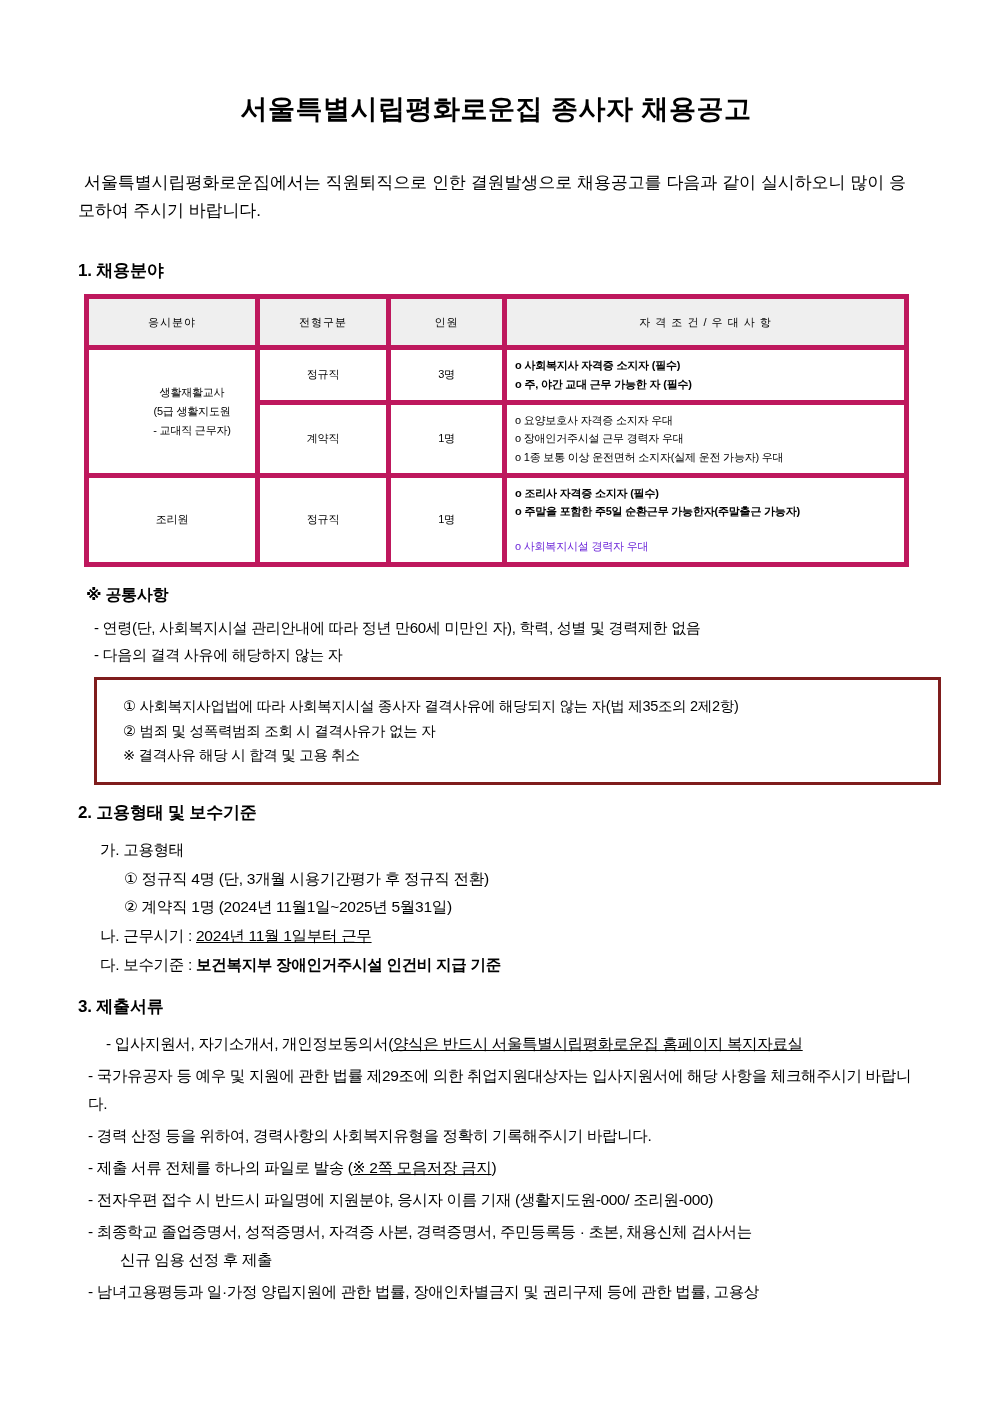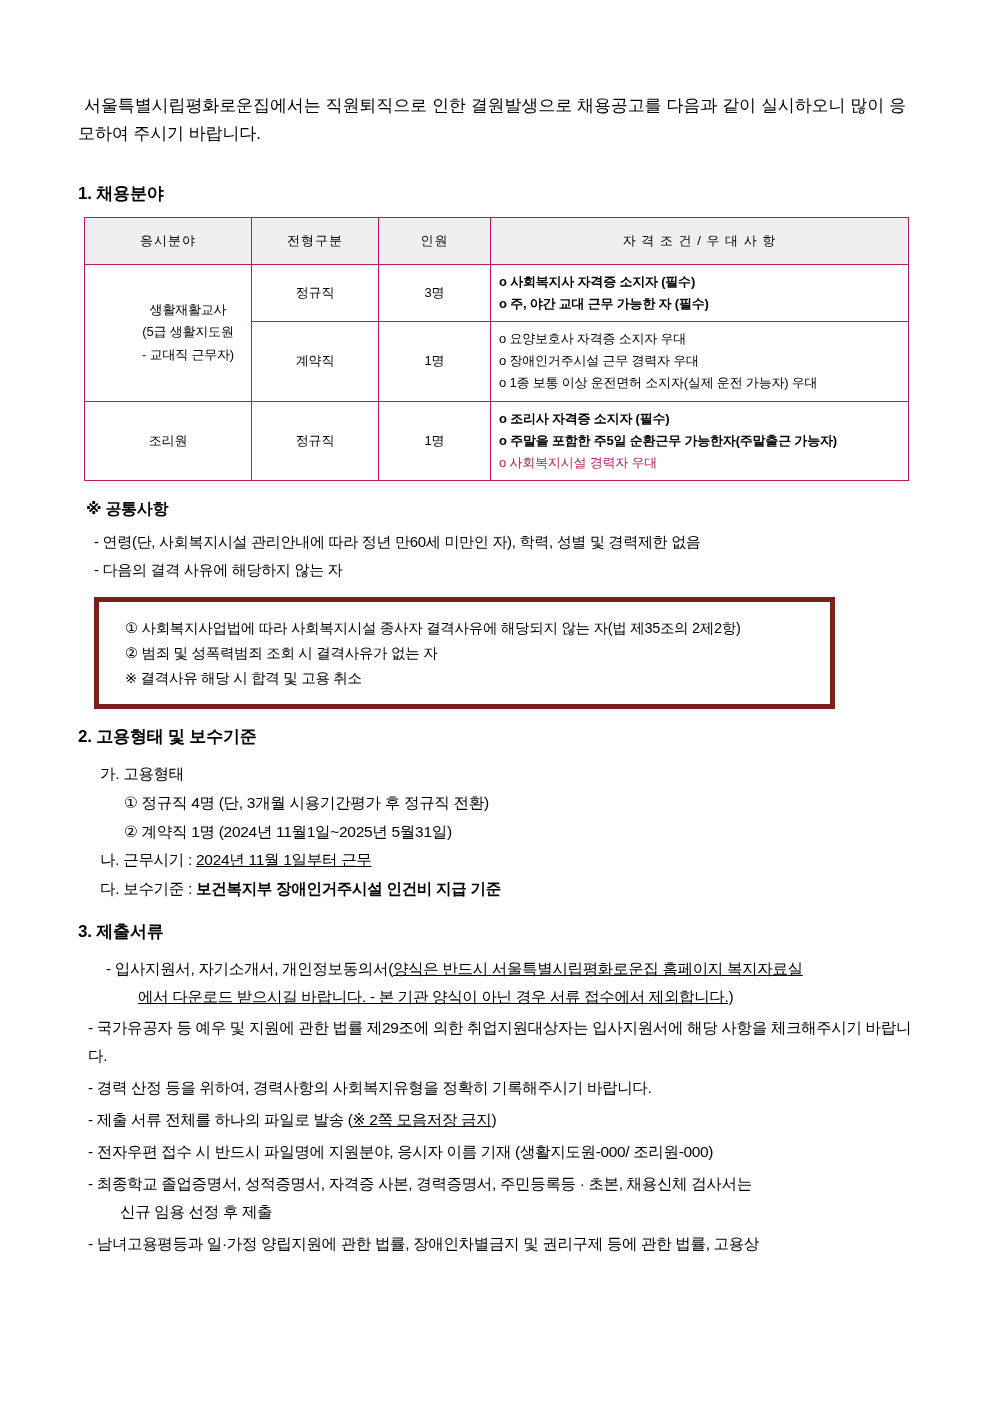--- a/index.html
+++ b/index.html
@@ -49,23 +49,23 @@
 
   
   table.recruit {
     border-collapse: collapse;
     width: 825px;
     margin: 0 0 0 6px;
     table-layout: fixed;
   }
   table.recruit th,
   table.recruit td {
-    border: 1px solid #be185d;
+    border: 5px solid #be185d;
     padding: 6px 8px;
-    font-size: 13px;
+    font-size: 11px;
     vertical-align: middle;
     letter-spacing: -0.2px;
   }
   table.recruit thead th {
     background: #efefef;
     text-align: center;
     font-weight: normal;
     height: 34px;
     letter-spacing: 1px;
   }
@@ -78,44 +78,45 @@
     padding-left: 48px;
   }
   td.quals {
     line-height: 1.7;
     padding-left: 10px;
   }
   .q-strong {
     font-weight: bold;
   }
   .q-light {
-    color: #be185d;
+    color: #6d28d9;
+    margin-top: 16px;
   }
   .q-line {
     white-space: nowrap;
   }
 
   
   .common-title {
     font-size: 16px;
     font-weight: bold;
     margin: 18px 0 8px 8px;
     letter-spacing: -0.3px;
   }
   .dash-list {
     margin: 0 0 0 16px;
     font-size: 15px;
     line-height: 1.85;
     letter-spacing: -0.3px;
   }
   .box {
-    border: 5px solid #7f1d1d;
-    width: 741px;
+    border: 3px solid #7f1d1d;
+    width: 847px;
     box-sizing: border-box;
-    margin: 14px 0 0 16px;
+    margin: 8px 0 0 16px;
     padding: 14px 20px 14px 26px;
     font-size: 14.5px;
     line-height: 1.7;
     letter-spacing: -0.3px;
   }
 
   
   .sub {
     font-size: 15.5px;
     line-height: 1.85;
@@ -148,20 +149,21 @@
   }
   .indent-more {
     padding-left: 32px;
   }
 </style>
 </head>
 <body>
 
 <div class="page">
 
+  <h1 class="doc-title">서울특별시립평화로운집 종사자 채용공고</h1>
 
   <p class="intro">서울특별시립평화로운집에서는 직원퇴직으로 인한 결원발생으로 채용공고를 다음과 같이 실시하오니 많이 응모하여 주시기 바랍니다.</p>
 
   <div class="section-head">1. 채용분야</div>
 
   <table class="recruit">
     <thead>
       <tr>
         <th style="width:150px">응시분야</th>
         <th style="width:110px">전형구분</th>
@@ -225,21 +227,20 @@
     <span>나. 근무시기 : </span><span class="u">2024년 11월 1일부터 근무</span>
   </div>
   <div class="sub">
     <span>다. 보수기준 : </span><span class="b">보건복지부 장애인거주시설 인건비 지급 기준</span>
   </div>
 
   <div class="section-head spaced">3. 제출서류</div>
   <div class="docs-list">
     <p class="hang">
       <span>- 입사지원서, 자기소개서, 개인정보동의서(</span><span class="u">양식은 반드시 서울특별시립평화로운집 홈페이지 복지자료실</span><br>
-      <span class="u indent-more">에서 다운로드 받으시길 바랍니다. - 본 기관 양식이 아닌 경우 서류 접수에서 제외합니다.)</span>
     </p>
     <p>- 국가유공자 등 예우 및 지원에 관한 법률 제29조에 의한 취업지원대상자는 입사지원서에 해당 사항을 체크해주시기 바랍니다.</p>
     <p>- 경력 산정 등을 위하여, 경력사항의 사회복지유형을 정확히 기록해주시기 바랍니다.</p>
     <p>
       <span>- 제출 서류 전체를 하나의 파일로 발송 (</span><span class="u">※ 2쪽 모음저장 금지</span><span>)</span>
     </p>
     <p>- 전자우편 접수 시 반드시 파일명에 지원분야, 응시자 이름 기재 (생활지도원-000/ 조리원-000)</p>
     <p>
       <span>- 최종학교 졸업증명서, 성적증명서, 자격증 사본, 경력증명서, 주민등록등 · 초본, 채용신체 검사서는</span><br>
       <span class="indent-more">신규 임용 선정 후 제출</span>

